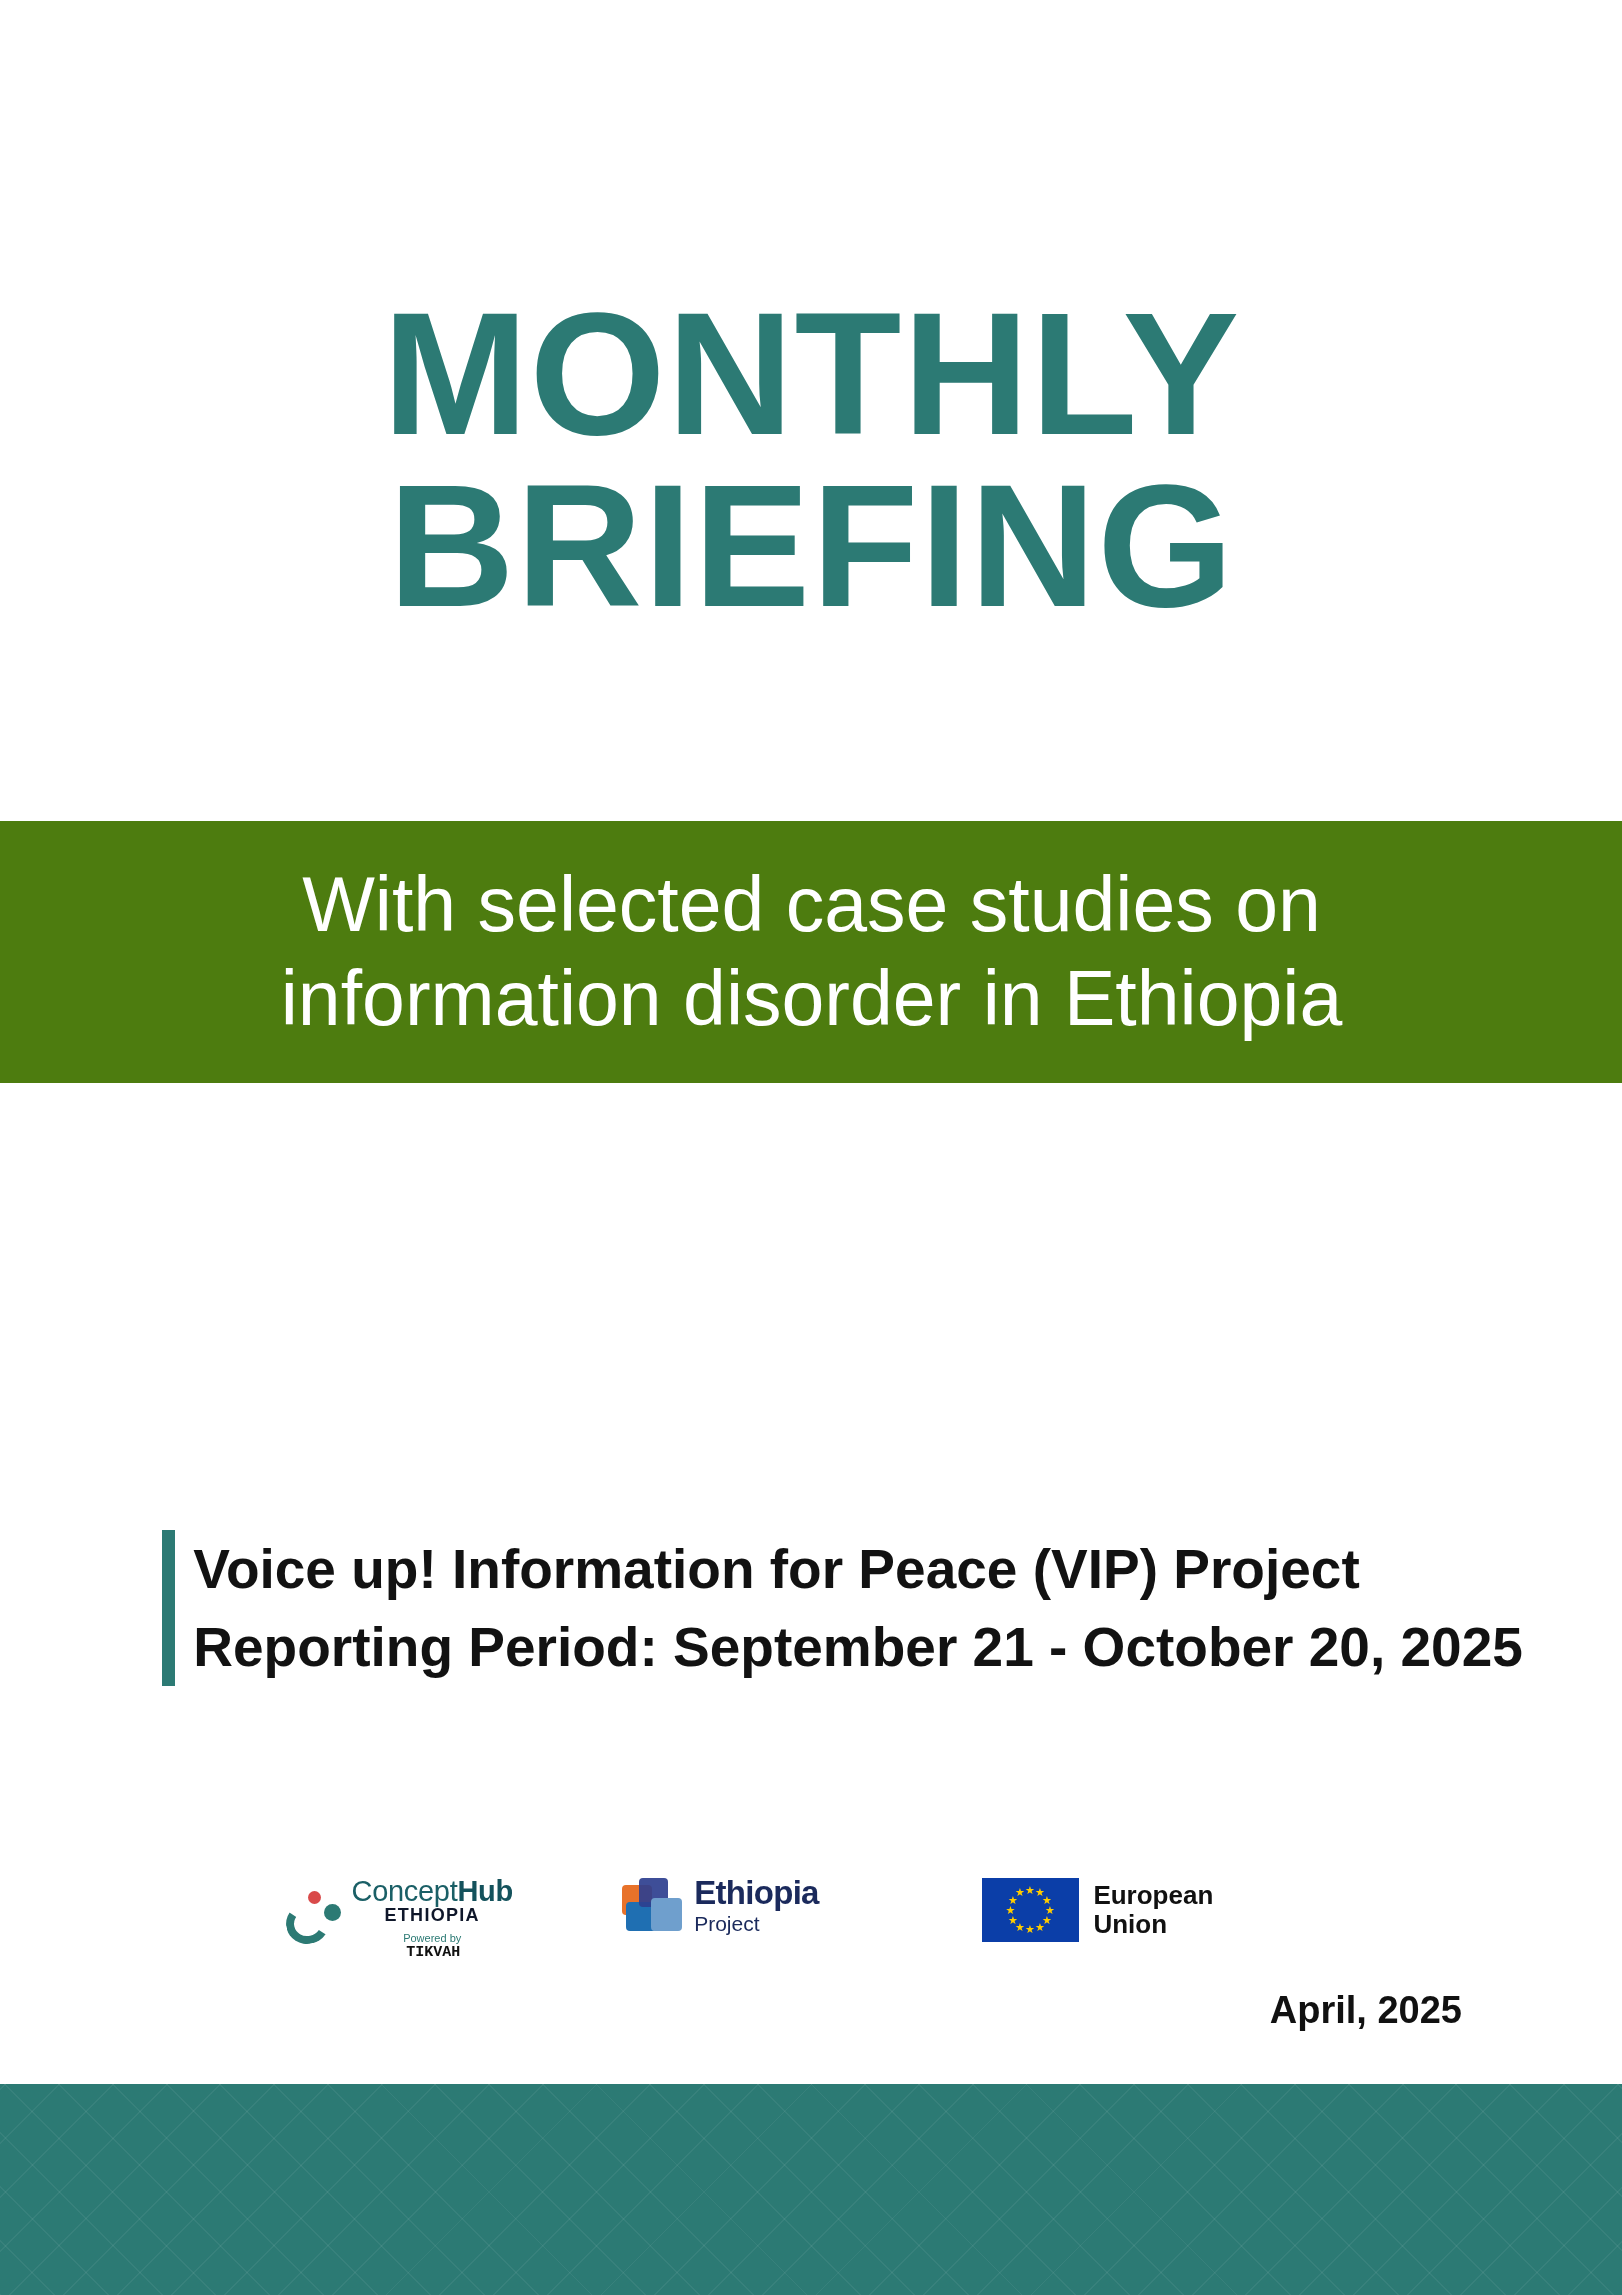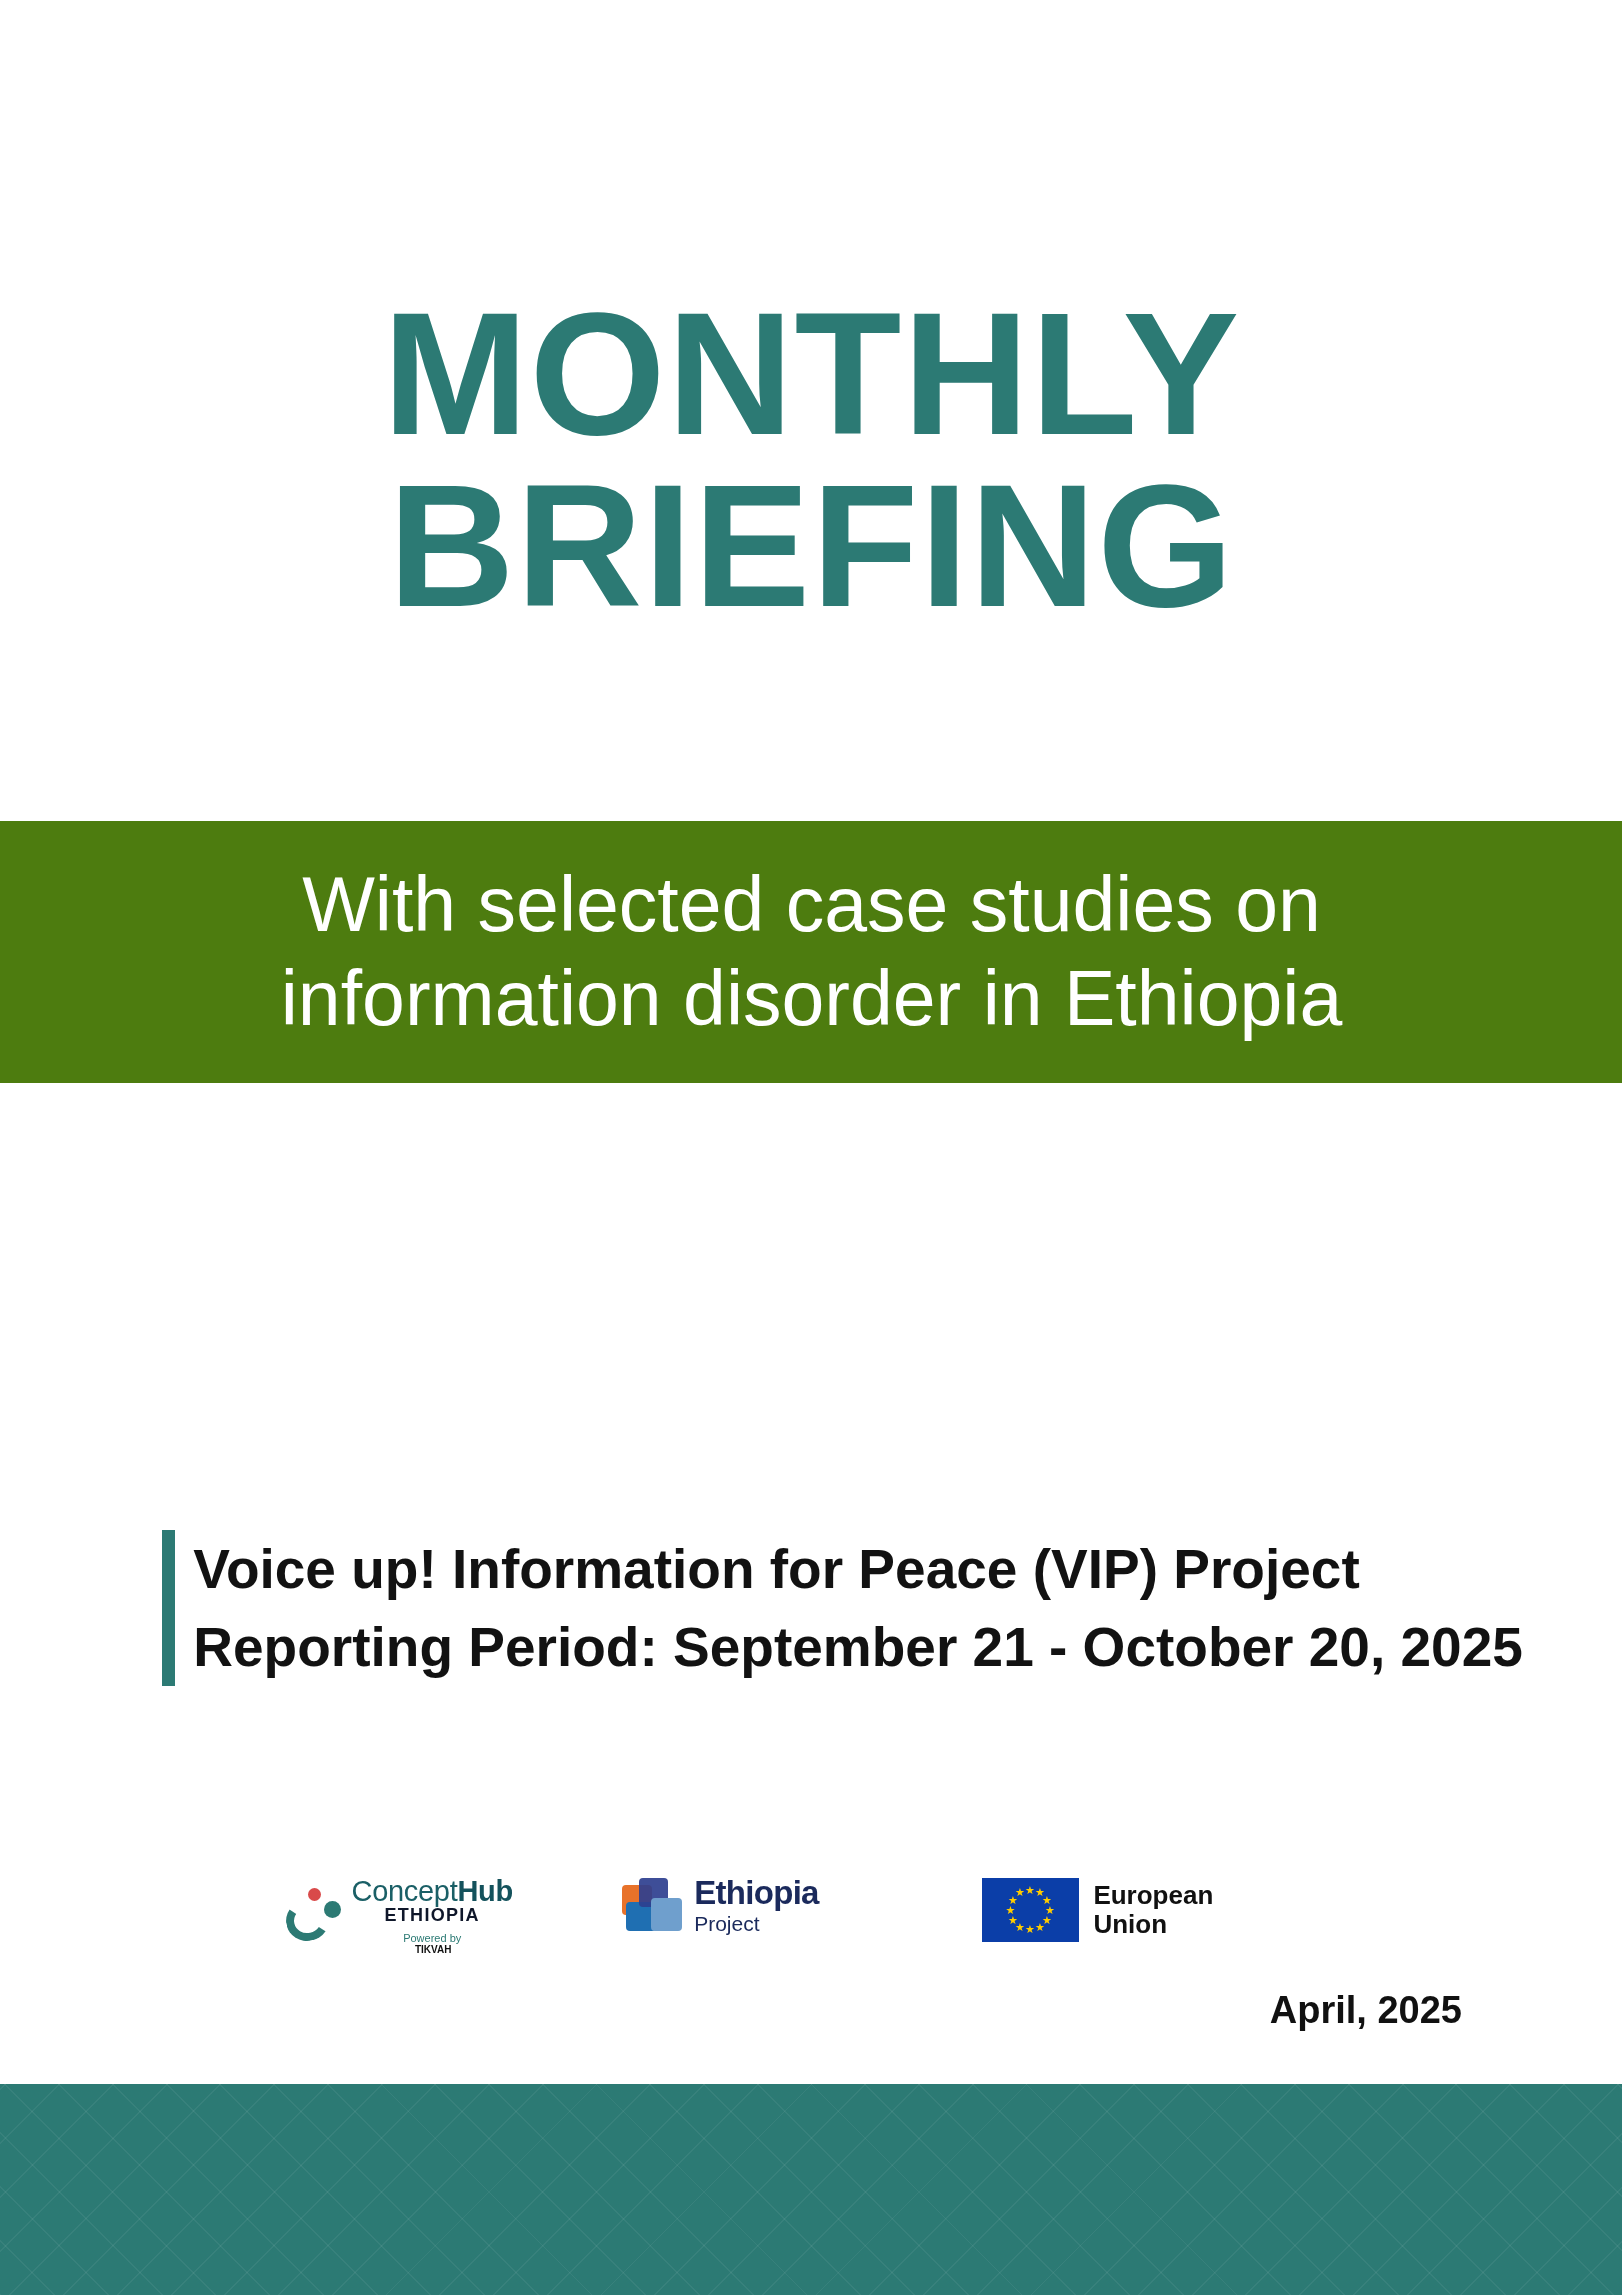--- a/index.html
+++ b/index.html
@@ -119,21 +119,21 @@
   .ch-name b { color: #14525c; font-weight: 700; }
   .ch-sub {
     font-size: 18px; color: #0f172a; font-weight: 700;
     letter-spacing: 1.3px; text-align: center; margin-top: -2.6px;
   }
   .ch-powered {
     font-size: 11px; color: #2c7a74; margin-top: 5.2px;
     display: flex; align-items: center; justify-content: center; flex-direction: column;
   }
   .ch-powered .tikvah {
-    font-weight: 700; color: #111; margin-left: 2px; font-size: 10px;
+    font-weight: 700; color: #111; margin-left: 2px; font-size: 15px; font-family: Liberation Mono, monospace;
   }
 
   
   .logo-internews { left: 373px; top: 14.4px; }
   .in-mark { position: relative; width: 63px; height: 54px; margin-right: 9.2px; }
   .in-sq { position: absolute; border-radius: 3.9px; }
   .in-sq1 { left: 0;  top: 6.5px; width: 30px; height: 30px; background: #e8722a; }
   .in-sq2 { left: 17px; top: 0;  width: 29px; height: 29px; background: #2e3f8f; opacity: .92; }
   .in-sq3 { left: 3.9px; top: 23.6px; width: 30px; height: 29px; background: #1f6fb2; }
   .in-sq4 { left: 29px; top: 19.6px; width: 31px; height: 33px; background: #6f9fcd; }

